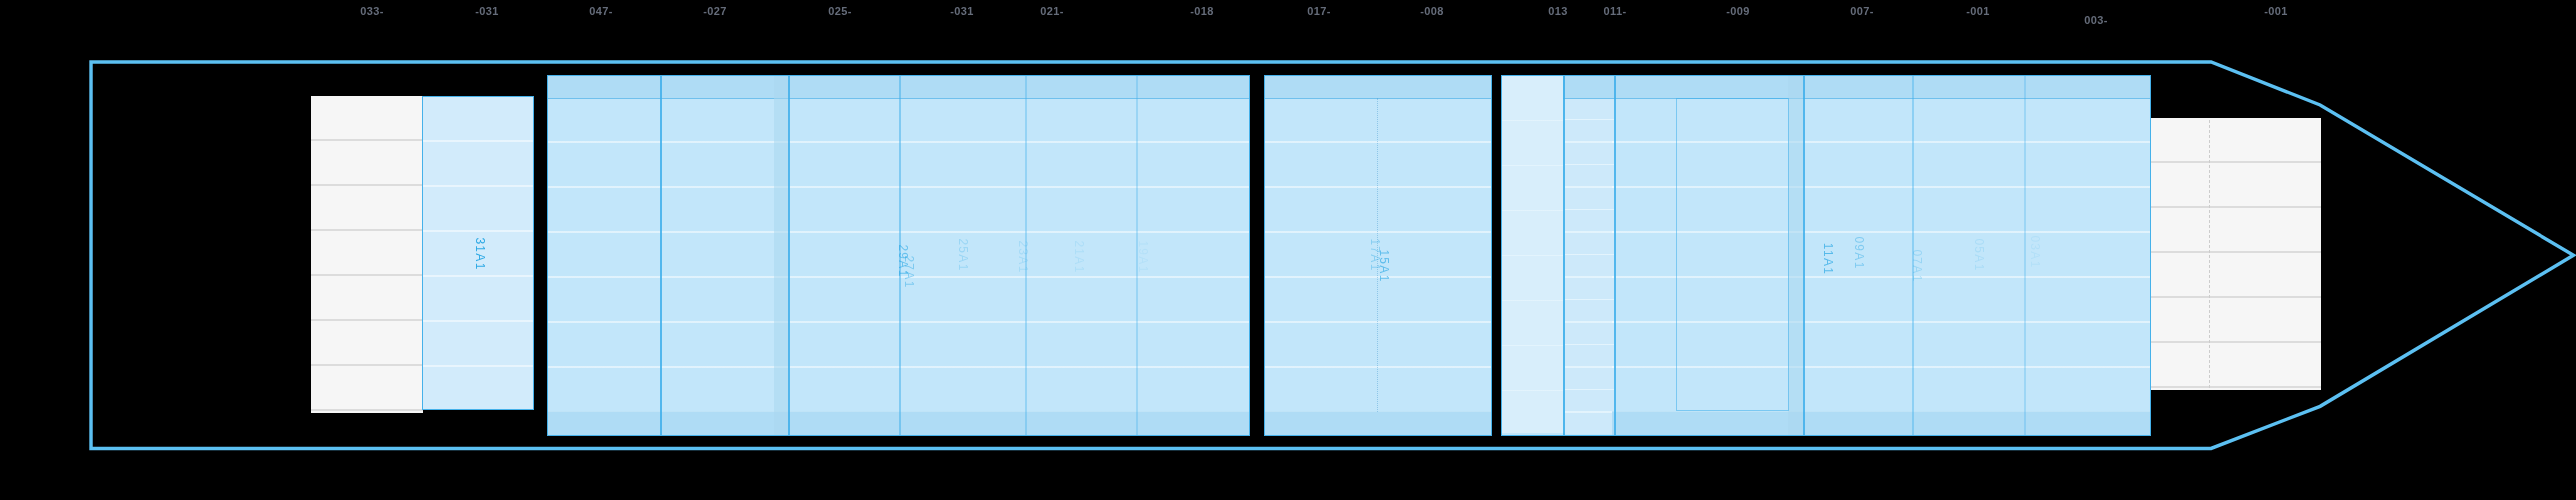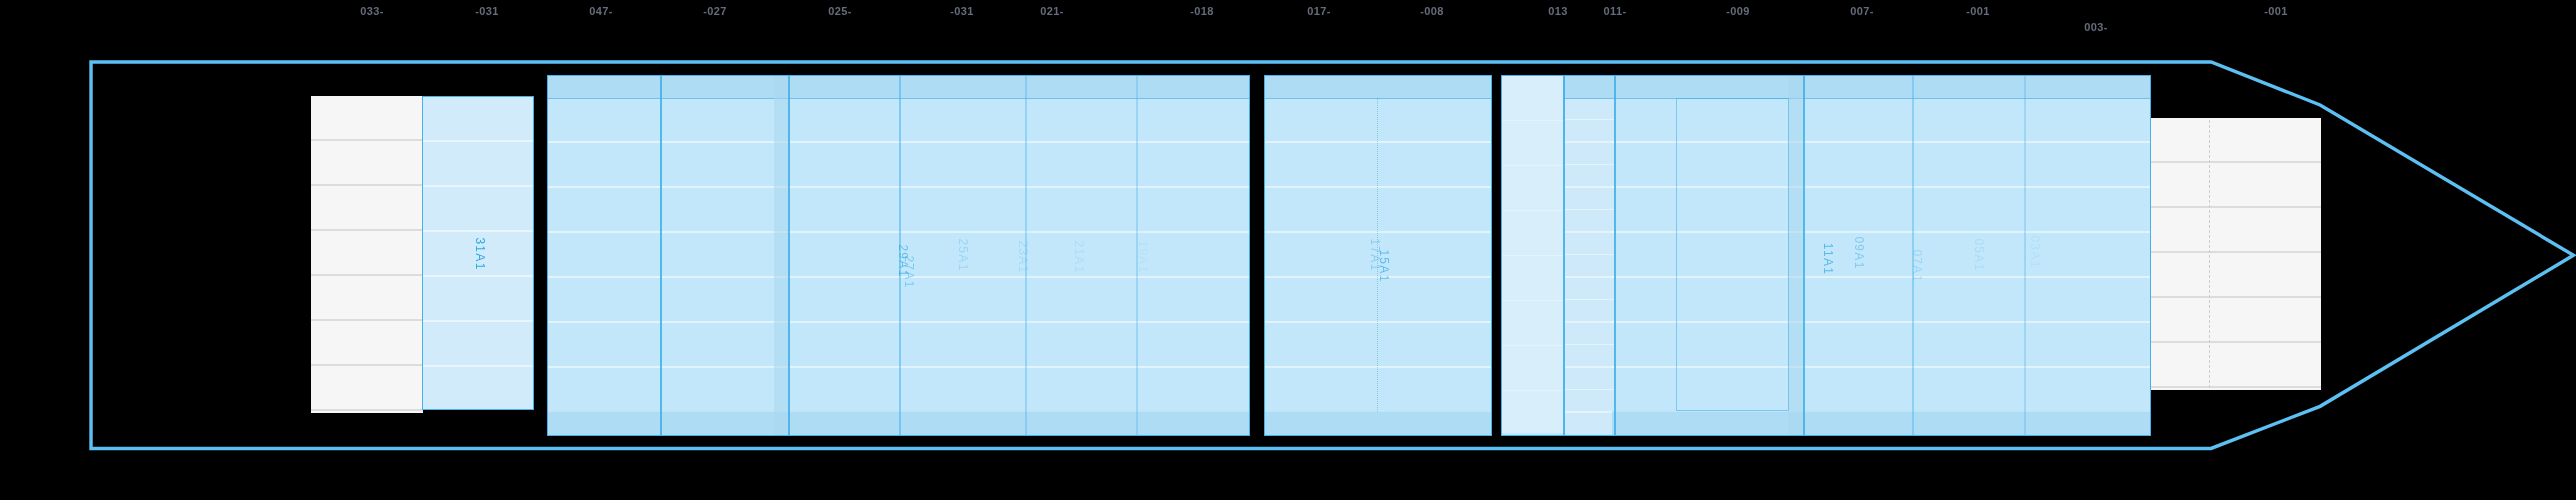--- a/index.html
+++ b/index.html
@@ -38,21 +38,21 @@
       <div class="bay-num" style="left: 962px; top: 5.2px; color: rgb(101, 108, 122);">-031</div>
       <div class="bay-num" style="left: 1052px; top: 5.2px; color: rgb(101, 108, 122);">021-</div>
       <div class="bay-num" style="left: 1202px; top: 5.2px; color: rgb(101, 108, 122);">-018</div>
       <div class="bay-num" style="left: 1319px; top: 5.2px; color: rgb(101, 108, 122);">017-</div>
       <div class="bay-num" style="left: 1432px; top: 5.2px; color: rgb(101, 108, 122);">-008</div>
       <div class="bay-num" style="left: 1558px; top: 5.2px; color: rgb(101, 108, 122);">013</div>
       <div class="bay-num" style="left: 1615px; top: 5.2px; color: rgb(101, 108, 122);">011-</div>
       <div class="bay-num" style="left: 1738px; top: 5.2px; color: rgb(101, 108, 122);">-009</div>
       <div class="bay-num" style="left: 1862px; top: 5.2px; color: rgb(101, 108, 122);">007-</div>
       <div class="bay-num" style="left: 1978px; top: 5.2px; color: rgb(101, 108, 122);">-001</div>
-      <div class="bay-num" style="left: 2096px; top: 21px; color: rgb(101, 108, 122);">003-</div>
+      <div class="bay-num" style="left: 2096px; top: 14px; color: rgb(101, 108, 122);">003-</div>
       <div class="bay-num" style="left: 2276px; top: 5.2px; color: rgb(101, 108, 122);">-001</div>
     </div>
   <div id="scene">
       <div class="wtable" style="left: 311px; top: 96px; width: 112px; height: 317px; background: repeating-linear-gradient(rgb(246, 246, 246) 0px, rgb(246, 246, 246) 43px, rgb(220, 220, 220) 43px, rgb(220, 220, 220) 45px);"></div>
       <div class="wtable" style="left: 2151px; top: 118px; width: 170px; height: 272px; background: repeating-linear-gradient(rgb(246, 246, 246) 0px, rgb(246, 246, 246) 43px, rgb(220, 220, 220) 43px, rgb(220, 220, 220) 45px);">
         <div class="dashline" style="left: 58px; top: 1.7px; bottom: 1.7px; border-left: 1.7px dashed rgb(204, 204, 204); position: absolute;"></div>
       </div>
       <div class="hold" style="left: 422px; top: 96px; width: 112px; height: 314px; background: rgb(210, 235, 251); border-color: rgb(69, 177, 234);">
         <div style="inset: 0px; background: repeating-linear-gradient(transparent 0px, transparent 43px, rgba(255, 255, 255, 0.5) 43px, rgba(255, 255, 255, 0.5) 45px);"></div>
         <div class="vlabel" style="left: 57px; top: 157px; opacity: 0.9;">

